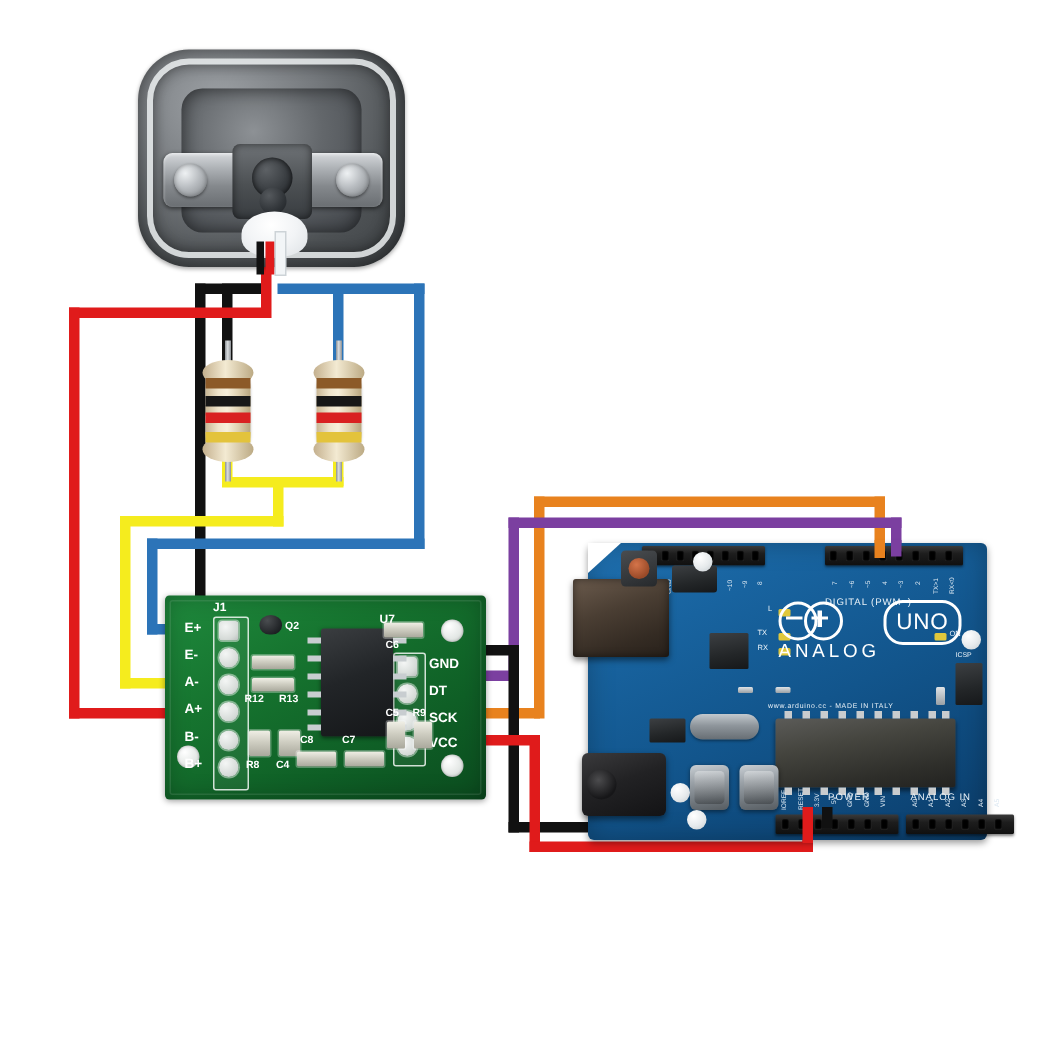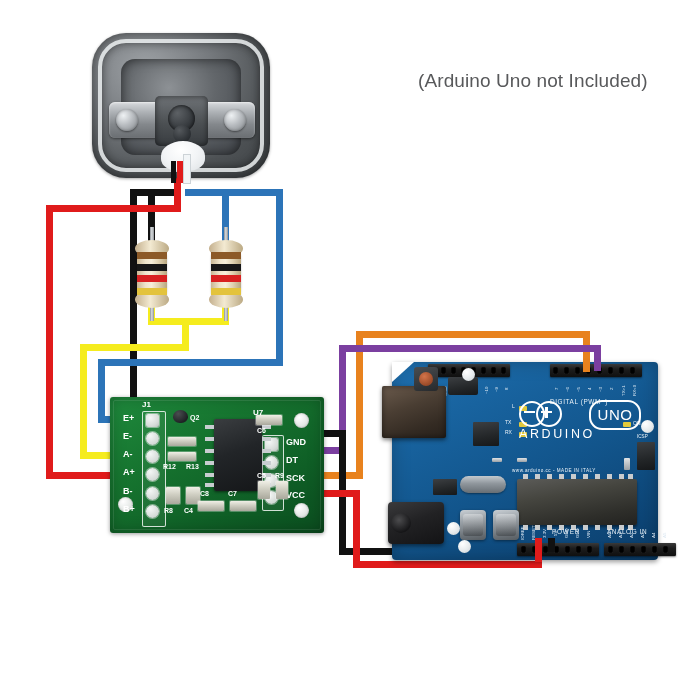--- a/index.html
+++ b/index.html
@@ -226,21 +226,20 @@
     position:absolute;left:70px;top:0px;width:48px;height:26px;border:2.2px solid #fff;
     border-radius:13px;color:#fff;font-size:15px;text-align:center;line-height:25px;
     letter-spacing:.5px;
   }
 </style>
 </head>
 <body>
 
 <div id="stage">
 
-  <div id="caption">(Arduino Uno not Included)</div>
 
   <div>
 
     <div class="wire" style="left:130px;top:189px;width:48px;height:7px;background:#111;"></div>
     <div class="wire" style="left:130px;top:189px;width:7px;height:88px;background:#111;"></div>
     <div class="wire" style="left:148px;top:195px;width:7px;height:50px;background:#111;"></div>
     <div class="wire" style="left:148px;top:189px;width:32px;height:7px;background:#111;"></div>
     <div class="wire" style="left:130px;top:270px;width:7px;height:179px;background:#111;"></div>
     <div class="wire" style="left:130px;top:442px;width:52px;height:7px;background:#111;"></div>
 
@@ -497,21 +496,21 @@
     <div class="ard-txt" style="left:113px;top:67px;font-size:5px;">RX</div>
     <div class="ard-txt" style="left:241px;top:58px;font-size:5px;">ON</div>
 
     <div class="ard-logo">
       <div class="inf" style="left:0;top:1px;"></div>
       <div class="inf" style="left:17px;top:1px;"></div>
       <div style="position:absolute;left:5px;top:11px;width:11px;height:2.4px;background:#fff;"></div>
       <div style="position:absolute;left:22px;top:11px;width:11px;height:2.4px;background:#fff;"></div>
       <div style="position:absolute;left:26.3px;top:6.7px;width:2.4px;height:11px;background:#fff;"></div>
       <div class="uno-pill">UNO</div>
-      <div style="position:absolute;left:0px;top:27px;font-size:12.5px;color:#fff;letter-spacing:2.6px;">ARDUINO</div>
+      <div style="position:absolute;left:0px;top:27px;font-size:12.5px;color:#fff;letter-spacing:2.6px;">ANALOG</div>
     </div>
 
     <div class="ard-txt" style="left:120px;top:106px;font-size:4.6px;letter-spacing:.5px;">www.arduino.cc - MADE IN ITALY</div>
 
     <div class="ard-hdr" style="left:125px;top:181px;width:82px;">
       <div class="sock" style="left:4px;"></div>
         <div class="sock" style="left:15px;"></div>
       <div class="sock" style="left:26px;"></div>
         <div class="sock" style="left:37px;"></div>
       <div class="sock" style="left:48px;"></div>

